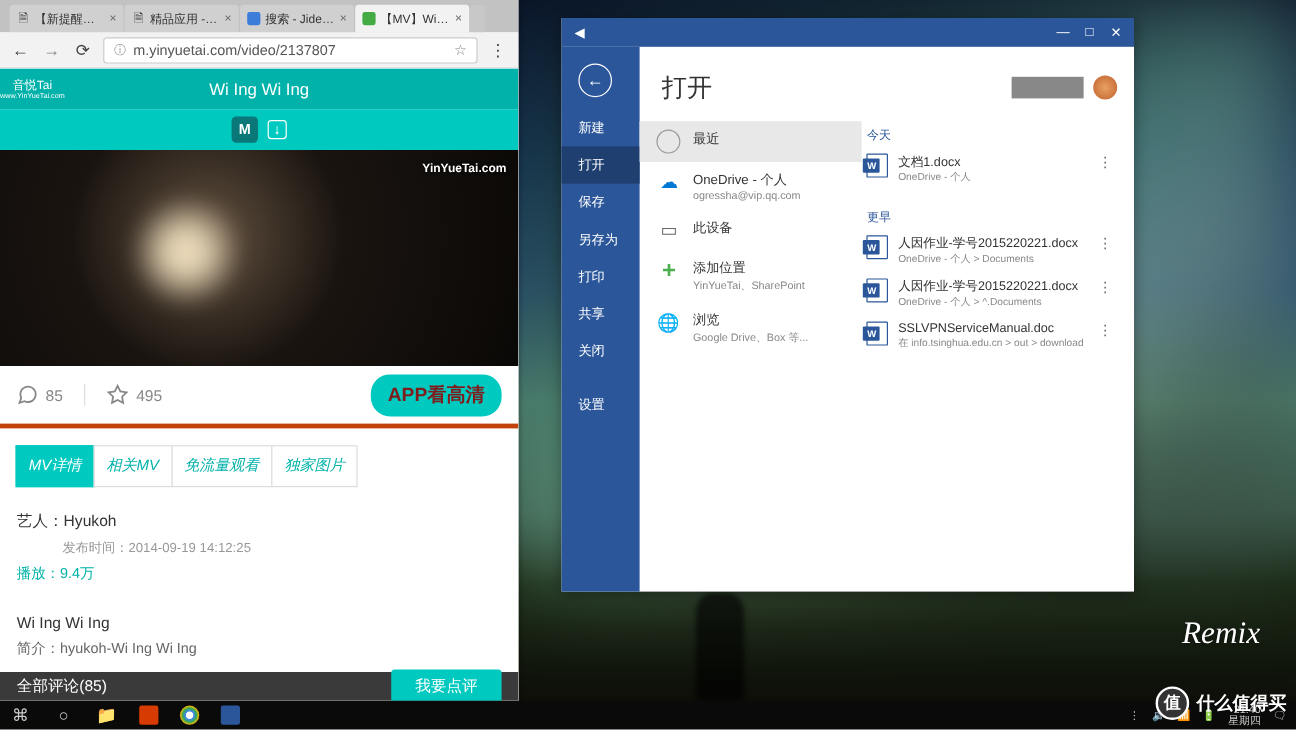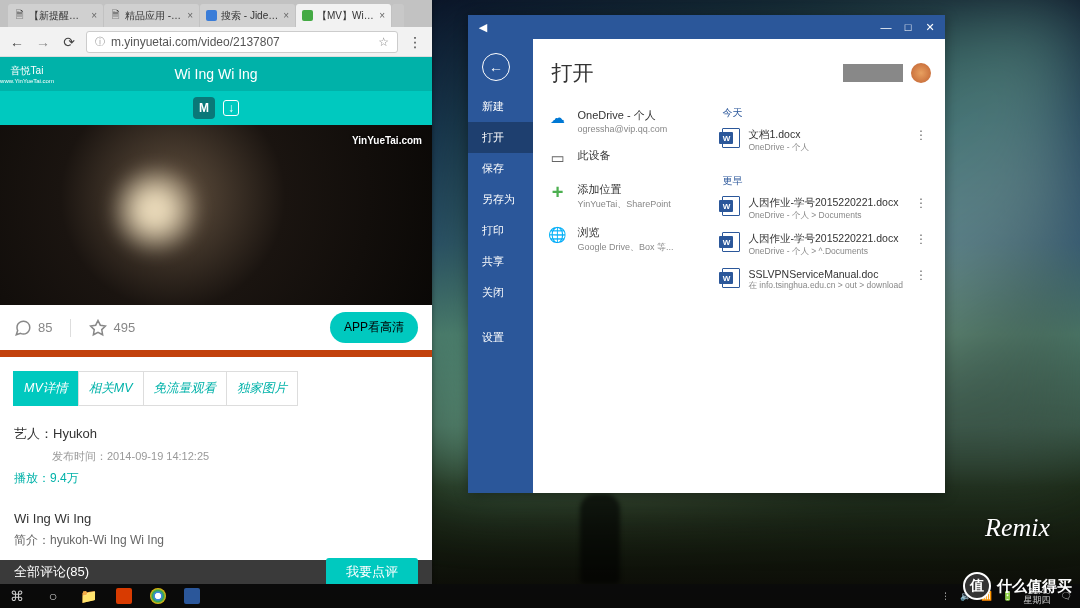--- a/index.html
+++ b/index.html
@@ -45,24 +45,24 @@
     .yyt-logo{ width:54px; height:34px; display:flex; flex-direction:column; align-items:center; justify-content:center; color:#fff; }
     .yyt-logo-top{ font-size:10px; }
     .yyt-logo-sub{ font-size:6px; }
     .yyt-title{ flex:1; text-align:center; color:#fff; font-size:14px; padding-right:54px;}
     .app-banner{ height:34px; background:#00c9bf; color:#fff; display:flex; align-items:center; justify-content:center; gap:8px; font-size:12px;}
     .app-banner-icon{ width:22px; height:22px; background:#0a7878; border-radius:4px; display:flex; align-items:center; justify-content:center; font-size:12px; font-weight:bold; }
     .dl-icon{ width:16px; height:16px; border:1.5px solid #fff; border-radius:3px; display:flex; align-items:center; justify-content:center;}
     .video-frame{ height:180px; background: radial-gradient(circle at 40% 40%, #5a4a3a 5%, #1a1410 40%, #0a0806 100%); position:relative;}
     .video-frame::after { content:""; position:absolute; top:35px; left:110px; width:90px; height:100px; background:radial-gradient(circle, #e8d8b8 20%, transparent 70%); border-radius:50%; filter:blur(8px); }
     .watermark{ position:absolute; top:10px; right:10px; color:#fff; font-size:10px; font-weight:bold; text-shadow:0 0 3px #000;}
-    .stats-row{ height:52px; display:flex; align-items:center; padding:0 14px; border-bottom:7px solid #c2410c;}
+    .stats-row{ height:52px; display:flex; align-items:center; padding:0 14px; border-bottom:4px solid #c2410c;}
     .stat{ display:flex; align-items:center; gap:6px; color:#888; font-size:13px;}
     .stat.divider{ border-right:1px solid #ddd; padding-right:18px; margin-right:18px;}
-    .app-hd-btn{ margin-left:auto; background:#00c9bf; color:#000000; padding:7px 14px; border-radius:16px; font-size:12px;}
+    .app-hd-btn{ margin-left:auto; background:#00c9bf; color:#7f1d1d; padding:7px 14px; border-radius:16px; font-size:16px;font-weight:bold;}
     .detail-card{ padding:14px; }
     .tab-nav{ display:flex; margin-bottom:19px;font-style:italic;}
     .tab-nav-item{ padding:8px 10px; font-size:12.5px; color:#00b2a9; background:#fff; border:1px solid #ddd; margin-left:-1px;}
     .tab-nav-item.active{ background:#00c9bf; color:#fff; border-color:#00c9bf;}
     .detail-line{ font-size:13px; color:#333; margin-bottom:6px;}
     .detail-line.muted{ color:#999; font-size:11px;margin-left:38px;}
     .detail-line.accent{ color:#00b2a9; font-size:12px;}
     .comments-bar{ position:absolute; bottom:0; left:0; right:0; height:24px; background:#3a3a3a; color:#fff; display:flex; align-items:center; padding:0 14px; font-size:13px;}
     .comment-btn{ margin-left:auto; background:#00c9bf; padding:5px 20px; border-radius:3px;}
 
@@ -231,20 +231,26 @@
       <div style="flex:1;display:flex;flex-direction:column;">
         <div class="open-header">
           <span>打开</span>
           <div class="header-right">
             <div class="open-search"></div>
             <div class="avatar"></div>
           </div>
         </div>
         <div class="word-main">
           <div class="places">
+            <div class="place-item selected">
+              <span class="place-icon clock"></span>
+              <div class="place-txt">
+                  <div class="place-title">最近</div>
+                </div>
+            </div>
             <div class="place-item">
               <span class="place-icon cloud">☁</span>
               <div class="place-txt">
                 <div class="place-title">OneDrive - 个人</div>
                 <div class="place-sub">ogressha@vip.qq.com</div>
               </div>
             </div>
             <div class="place-item">
               <span class="place-icon">▭</span>
               <div class="place-txt">

